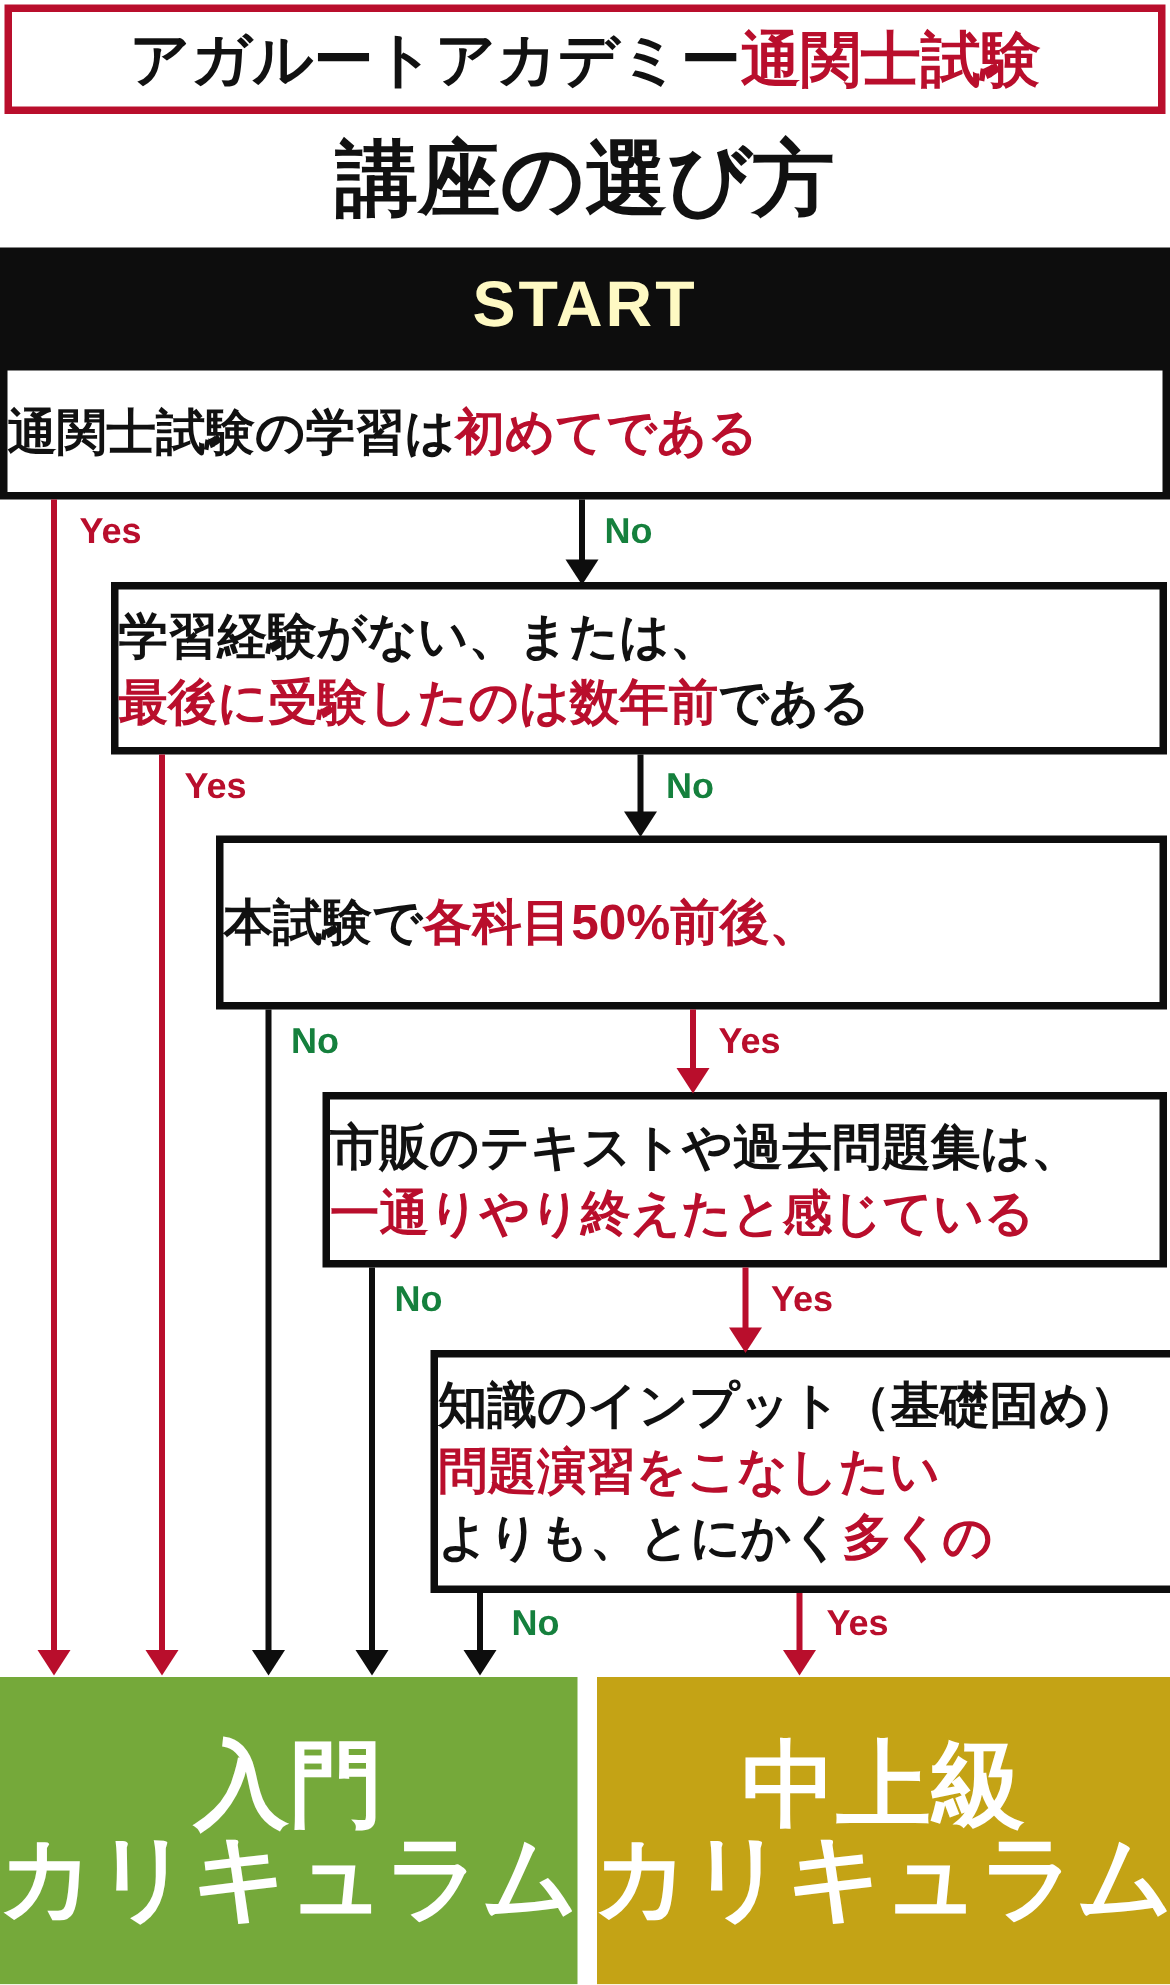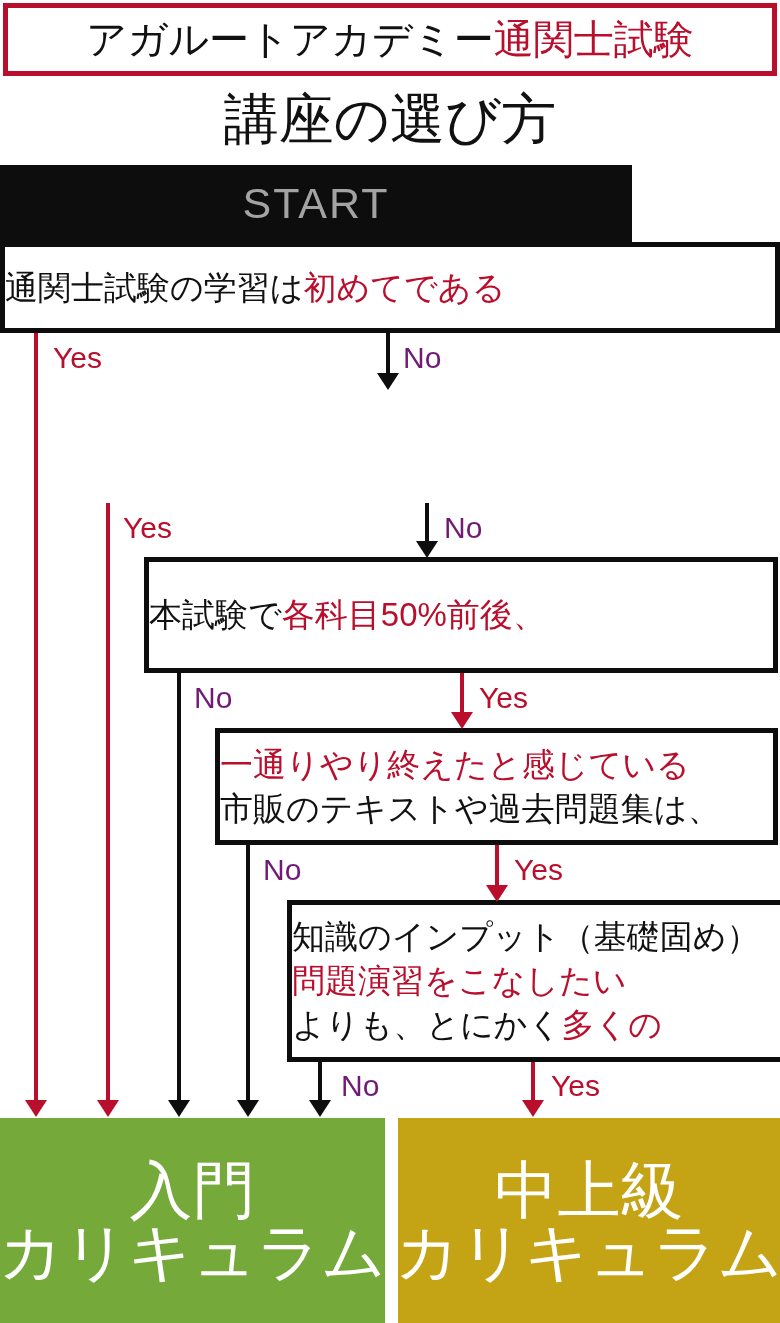--- a/index.html
+++ b/index.html
@@ -4,37 +4,37 @@
 <style>
   :root{
     --accent:#b90e2c;
     --ink:#111111;
     --green:#75a93a;
     --yellow:#c4a315;
   }
   html,body{margin:0;padding:0;background:#ffffff;}
   .canvas{
     position:relative;width:780px;height:1323px;background:#ffffff;overflow:hidden;
-    font-family:"Liberation Sans","DejaVu Sans",sans-serif;font-weight:400;color:var(--ink);
+    font-family:"Liberation Sans","DejaVu Sans",sans-serif;font-weight:700;color:var(--ink);
   }
   .header-box{
     position:absolute;left:3px;top:3px;width:774px;height:73px;box-sizing:border-box;
     border:5px solid var(--accent);background:#ffffff;
     display:flex;align-items:center;justify-content:center;
     font-size:40px;letter-spacing:0;
   }
   .page-title{
     position:absolute;left:0;top:78px;width:780px;height:84px;
     display:flex;align-items:center;justify-content:center;
     font-size:55px;
   }
   .start-bar{
-    position:absolute;left:0;top:165px;width:632px;height:77px;background:#0d0d0d;
+    position:absolute;left:0;top:165px;width:780px;height:77px;background:#0d0d0d;
     display:flex;align-items:center;justify-content:center;
-    color:#a3a3a3;font-size:43px;letter-spacing:2px;
+    color:#fef9c3;font-size:43px;letter-spacing:2px;
   }
   .qbox{
     position:absolute;box-sizing:border-box;border:5px solid #0d0d0d;background:#ffffff;
     display:flex;flex-direction:column;align-items:flex-start;justify-content:center;
     font-size:33px;line-height:44px;text-align:center;white-space:nowrap;
   }
   .q1{left:0;top:242px;width:780px;height:91px;}
   .q2{left:74px;top:388px;width:704px;height:115px;}
   .q3{left:144px;top:557px;width:634px;height:116px;}
   .q4{left:215px;top:728px;width:563px;height:117px;}
@@ -57,23 +57,23 @@
   .hA{left:25px;top:1100px;}
   .hB{left:97px;top:1100px;}
   .hC{left:168px;top:1100px;}
   .hD{left:237px;top:1100px;}
   .hE{left:309px;top:1100px;}
   .hF{left:522px;top:1100px;}
   .hS1{left:377px;top:373px;}
   .hS2{left:416px;top:541px;}
   .hS3{left:451px;top:712px;}
   .hS4{left:486px;top:885px;}
-  .branch-label{position:absolute;font-size:30px;line-height:1;text-align:center;}
+  .branch-label{position:absolute;font-size:24px;line-height:1;text-align:center;}
   .yes{color:var(--accent);}
-  .no{color:#701a75;}
+  .no{color:#15803d;}
   .yes1{left:53px;top:343px;}
   .no1{left:403px;top:343px;}
   .yes2{left:123px;top:513px;}
   .no2{left:444px;top:513px;}
   .no3{left:194px;top:683px;}
   .yes3{left:479px;top:683px;}
   .no4{left:263px;top:855px;}
   .yes4{left:514px;top:855px;}
   .no5{left:341px;top:1071px;}
   .yes5{left:551px;top:1071px;}
@@ -97,26 +97,30 @@
 
   <div class="page-title">講座の選び方</div>
 
   <div class="start-bar">
     <span>START</span>
   </div>
 
   <div class="qbox q1">
       <div><span>通関士試験の学習は</span><span class="accent">初めてである</span></div>
     </div>
+  <div class="qbox q2">
+      <div><span>学習経験がない、または、</span></div>
+      <div><span class="accent">最後に受験したのは数年前</span><span>である</span></div>
+    </div>
   <div class="qbox q3">
       <div><span>本試験で</span><span class="accent">各科目50%前後、</span></div>
     </div>
   <div class="qbox q4">
+      <div><span>市販のテキストや過去問題集は、</span></div>
       <div><span class="accent">一通りやり終えたと感じている</span></div>
-      <div><span>市販のテキストや過去問題集は、</span></div>
     </div>
   <div class="qbox q5">
       <div><span>知識のインプット（基礎固め）</span></div>
       <div><span class="accent">問題演習をこなしたい</span></div>
       <div><span>よりも、とにかく</span><span class="accent">多くの</span></div>
     </div>
 
   <div class="vline red lA"></div>
   <div class="vline red lB"></div>
   <div class="vline lC"></div>

